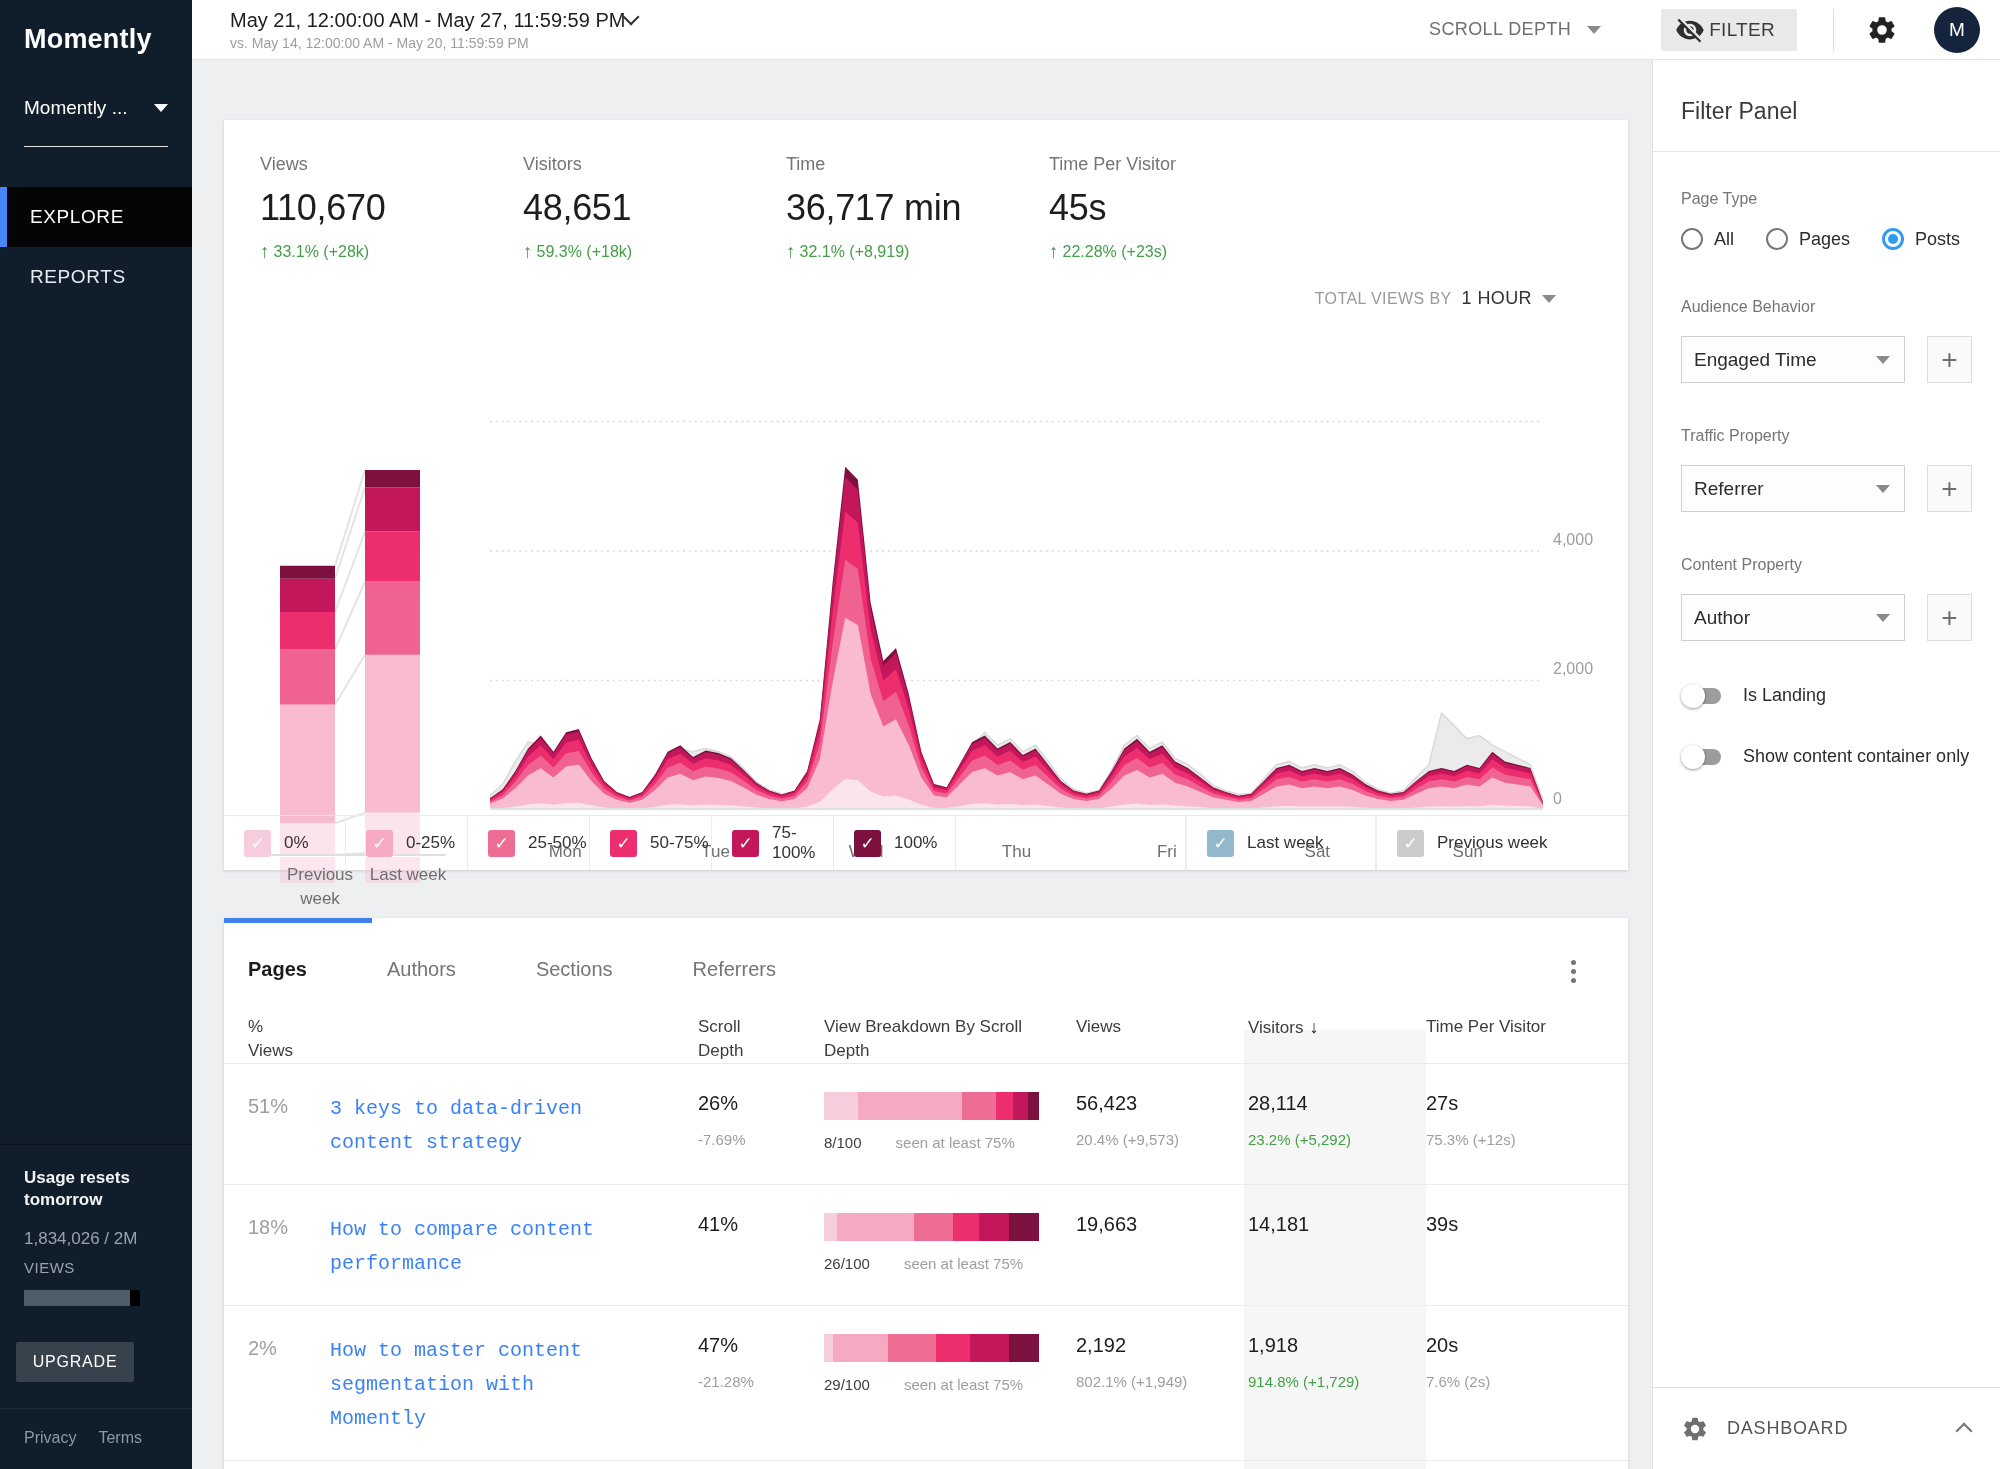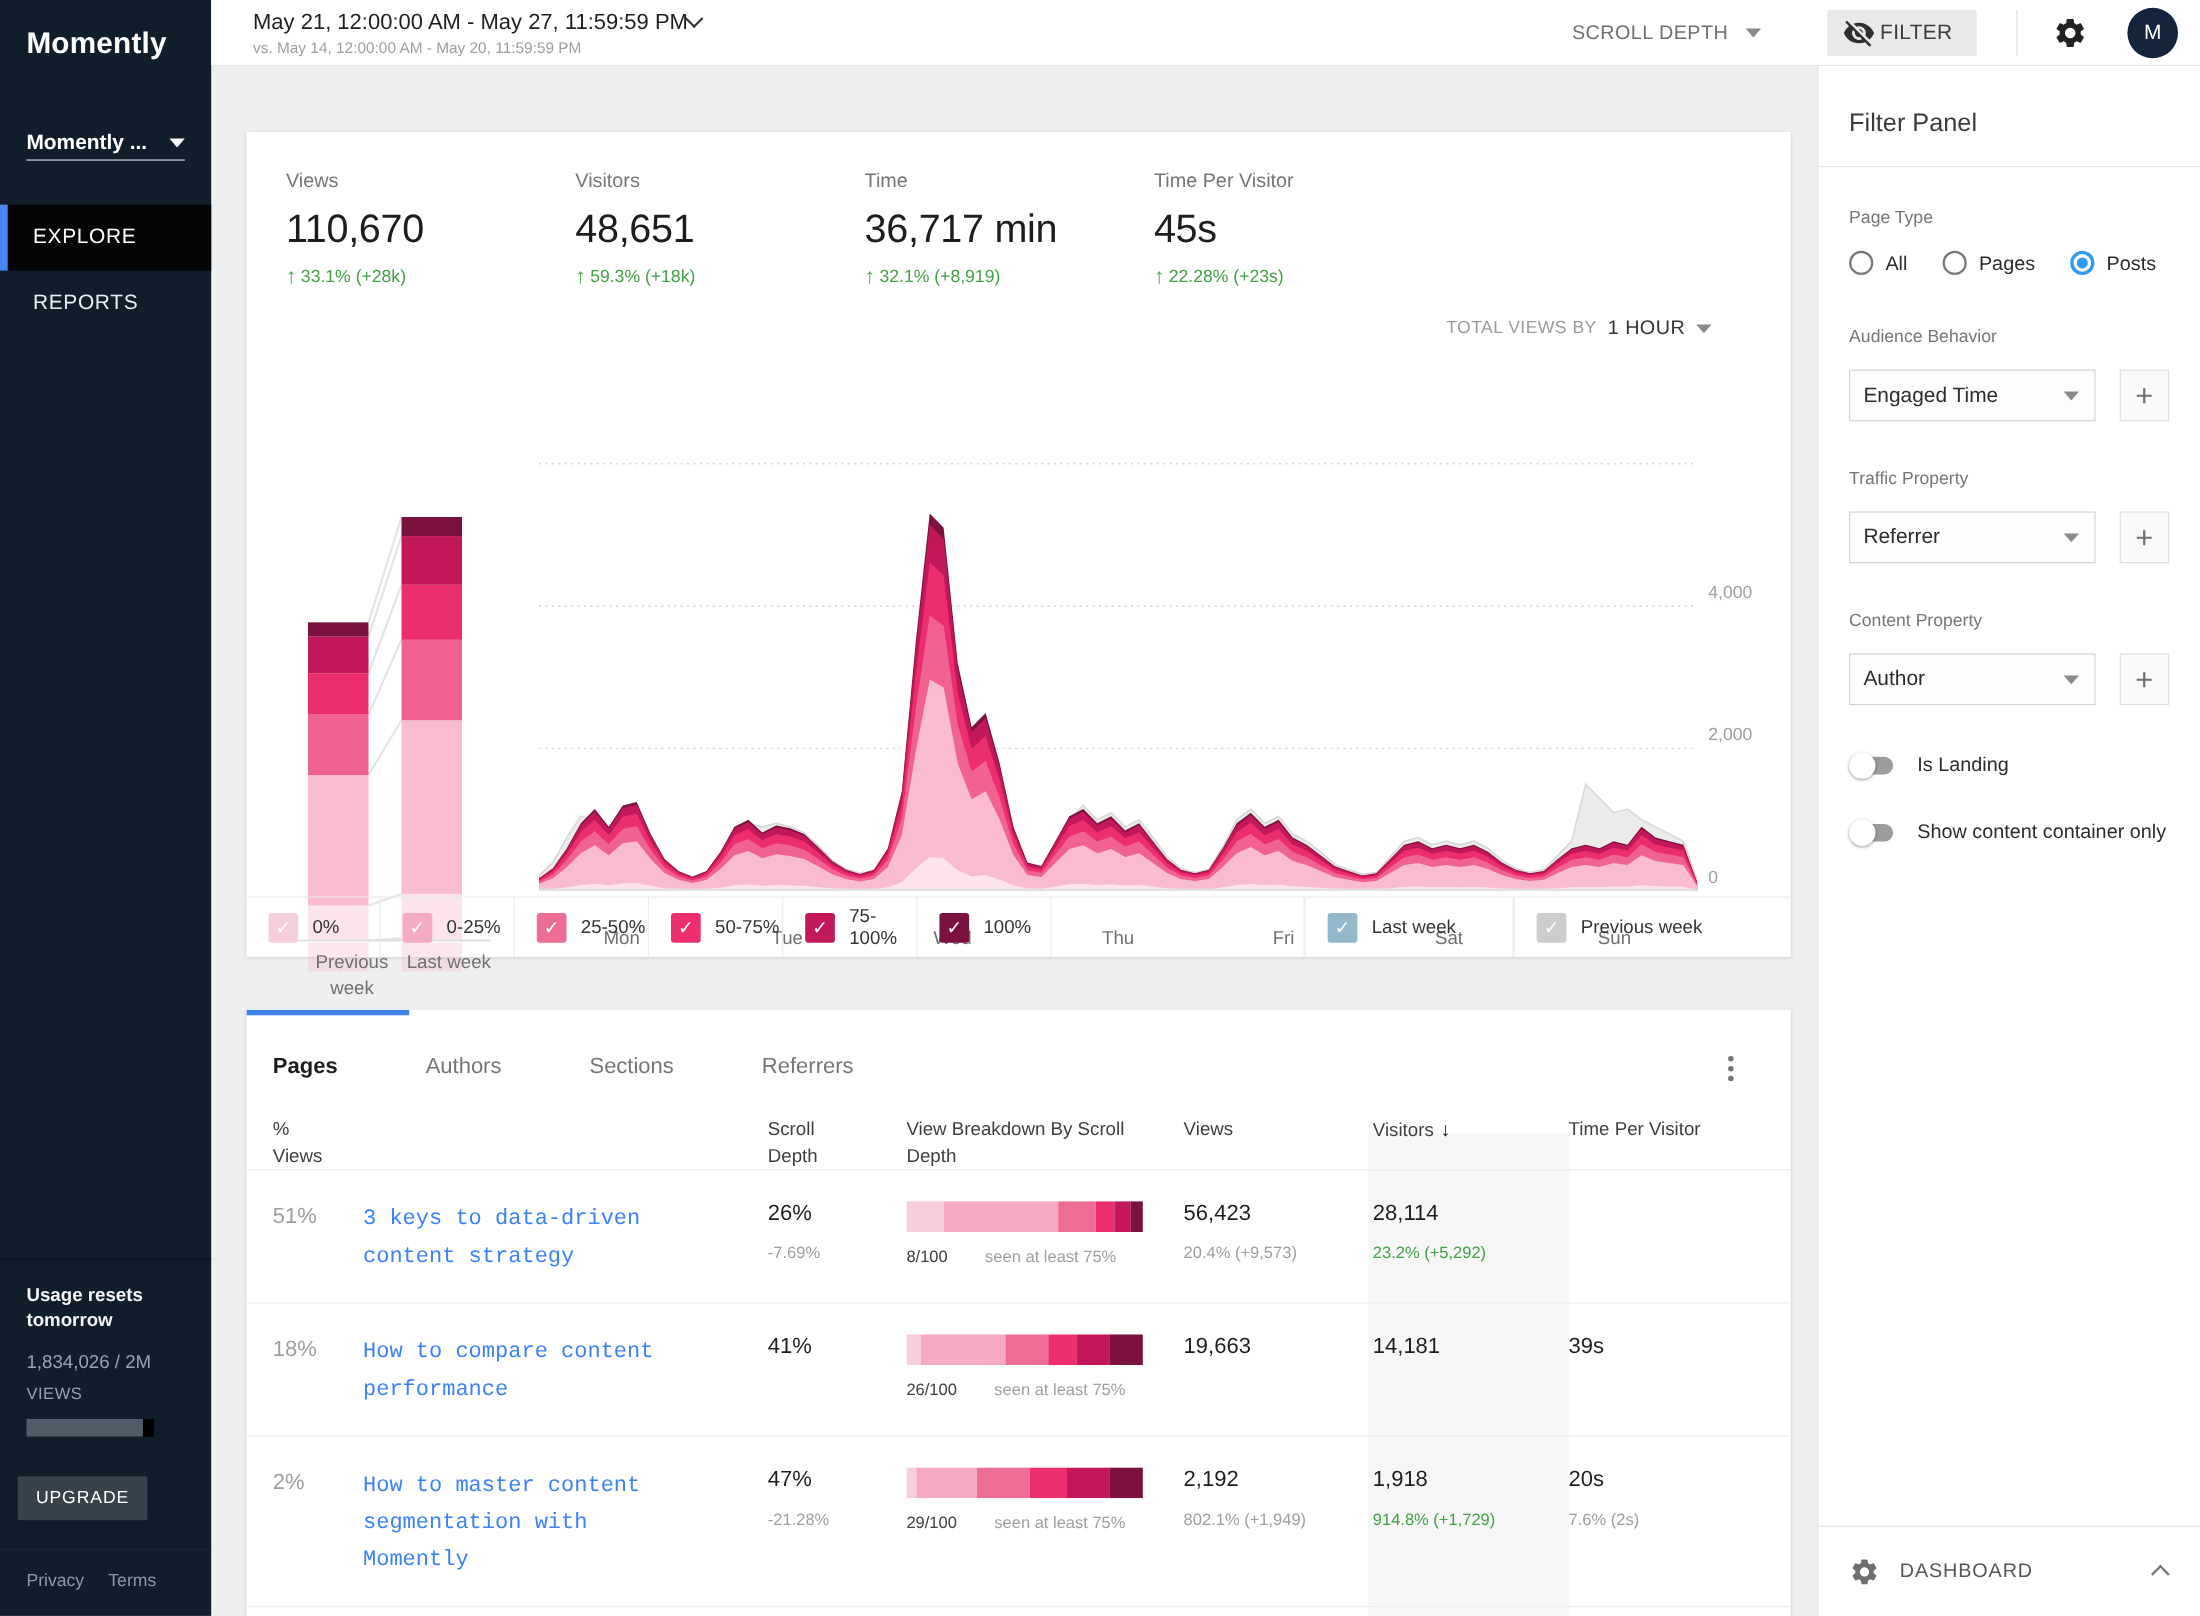--- a/index.html
+++ b/index.html
@@ -3,21 +3,21 @@
 <meta charset="utf-8">
 <style>
   * { margin:0; padding:0; box-sizing:border-box; }
   html,body { width:2000px; height:1469px; overflow:hidden; }
   body { font-family:"Liberation Sans", sans-serif; background:#edeff1; color:#212121; }
   .app { display:flex; width:2000px; height:1469px; }
 
   
   .sidebar { width:192px; flex-shrink:0; background:#101d2b; color:#fff; display:flex; flex-direction:column; position:relative; }
   .logo { font-size:27px; font-weight:bold; padding:24px 0 0 24px; letter-spacing:.2px; }
-  .account-select { margin:64px 24px 0 24px; border-bottom:1px solid #e6e9ec; padding-bottom:4px; display:flex; align-items:center; justify-content:space-between; cursor:pointer;font-weight:bold; }
+  .account-select { margin:42px 24px 0 24px; border-bottom:1px solid #e6e9ec; padding-bottom:27px; display:flex; align-items:center; justify-content:space-between; cursor:pointer; }
   .account-select span { font-size:19px; color:#fff; }
   .caret-down-w { width:0;height:0;border-left:7px solid transparent;border-right:7px solid transparent;border-top:8px solid #fff; }
   .nav { margin-top:40px; }
   .nav-item { height:60px; display:flex; align-items:center; padding-left:30px; font-size:19px; letter-spacing:.6px; color:#e8edf2; cursor:pointer; }
   .nav-item.active { background:#030507; border-left:7px solid #4a86f7; padding-left:23px; color:#fff; }
   .sidebar-bottom { position:absolute; bottom:0; left:0; right:0; border-top:1px solid #0a1420; padding:22px 24px 0 24px; }
   .usage-note { font-size:17px; font-weight:bold; color:#f2f5f7; line-height:22px; }
   .usage-quota { margin-top:18px; font-size:17px; color:#97a4ae; }
   .usage-unit { margin-top:10px; font-size:15px; color:#97a4ae; letter-spacing:.5px; }
   .usage-bar { margin-top:14px; width:116px; height:16px; background:#000; }
@@ -372,20 +372,24 @@
                   <div class="bk-note"><span class="frac">8/100</span><span class="note">seen at least 75%</span></div>
                 </div>
                 <div>
                   <div class="td-val">56,423</div>
                   <div class="td-sub">20.4% (+9,573)</div>
                 </div>
                 <div>
                   <div class="td-val">28,114</div>
                   <div class="td-sub green">23.2% (+5,292)</div>
                 </div>
+                <div>
+                  <div class="td-val">27s</div>
+                  <div class="td-sub">75.3% (+12s)</div>
+                </div>
               </div>
               <div class="tgrid trow">
                 <div class="td-pct">18%</div>
                 <div class="td-title">How to compare content performance</div>
                 <div>
                   <div class="td-val">41%</div>
                 </div>
                 <div>
                   <div class="bk-bar">
                     <span style="width: 6%; background: rgb(246, 205, 220);"></span>

